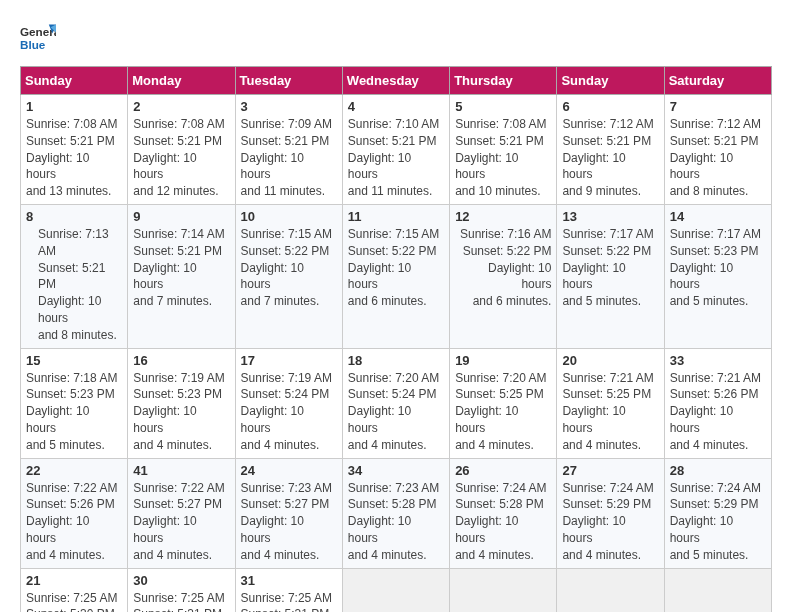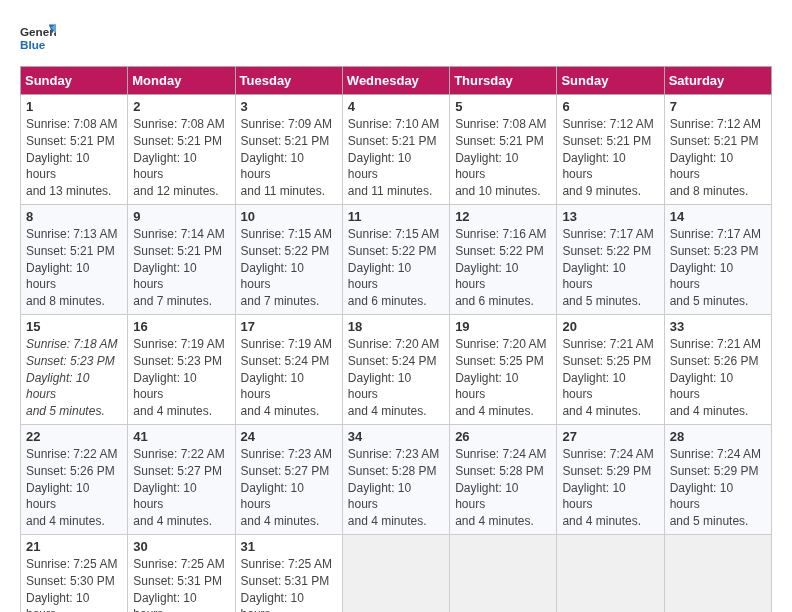--- a/index.html
+++ b/index.html
@@ -156,21 +156,21 @@
           <span class="day-num">7</span>
           <div class="day-info" style="white-space: pre-line;">Sunrise: 7:12 AM
 Sunset: 5:21 PM
 Daylight: 10 hours
 and 8 minutes.</div>
         </td>
       </tr>
       <tr>
         <td>
           <span class="day-num">8</span>
-          <div class="day-info" style="white-space: pre-line;">Sunrise: 7:13 AM
+          <div class="day-info" style="white-space: pre-line; margin-left: 12px;">Sunrise: 7:13 AM
 Sunset: 5:21 PM
 Daylight: 10 hours
 and 8 minutes.</div>
         </td>
         <td>
           <span class="day-num">9</span>
           <div class="day-info" style="white-space: pre-line;">Sunrise: 7:14 AM
 Sunset: 5:21 PM
 Daylight: 10 hours
 and 7 minutes.</div>
@@ -184,21 +184,21 @@
         </td>
         <td>
           <span class="day-num">11</span>
           <div class="day-info" style="white-space: pre-line;">Sunrise: 7:15 AM
 Sunset: 5:22 PM
 Daylight: 10 hours
 and 6 minutes.</div>
         </td>
         <td>
           <span class="day-num">12</span>
-          <div class="day-info" style="white-space: pre-line;">Sunrise: 7:16 AM
+          <div class="day-info" style="white-space: pre-line; text-align: right;">Sunrise: 7:16 AM
 Sunset: 5:22 PM
 Daylight: 10 hours
 and 6 minutes.</div>
         </td>
         <td>
           <span class="day-num">13</span>
           <div class="day-info" style="white-space: pre-line;">Sunrise: 7:17 AM
 Sunset: 5:22 PM
 Daylight: 10 hours
 and 5 minutes.</div>
@@ -207,21 +207,21 @@
           <span class="day-num">14</span>
           <div class="day-info" style="white-space: pre-line;">Sunrise: 7:17 AM
 Sunset: 5:23 PM
 Daylight: 10 hours
 and 5 minutes.</div>
         </td>
       </tr>
       <tr>
         <td>
           <span class="day-num">15</span>
-          <div class="day-info" style="white-space: pre-line; font-style: italic;">Sunrise: 7:18 AM
+          <div class="day-info" style="white-space: pre-line;">Sunrise: 7:18 AM
 Sunset: 5:23 PM
 Daylight: 10 hours
 and 5 minutes.</div>
         </td>
         <td>
           <span class="day-num">16</span>
           <div class="day-info" style="white-space: pre-line;">Sunrise: 7:19 AM
 Sunset: 5:23 PM
 Daylight: 10 hours
 and 4 minutes.</div>

